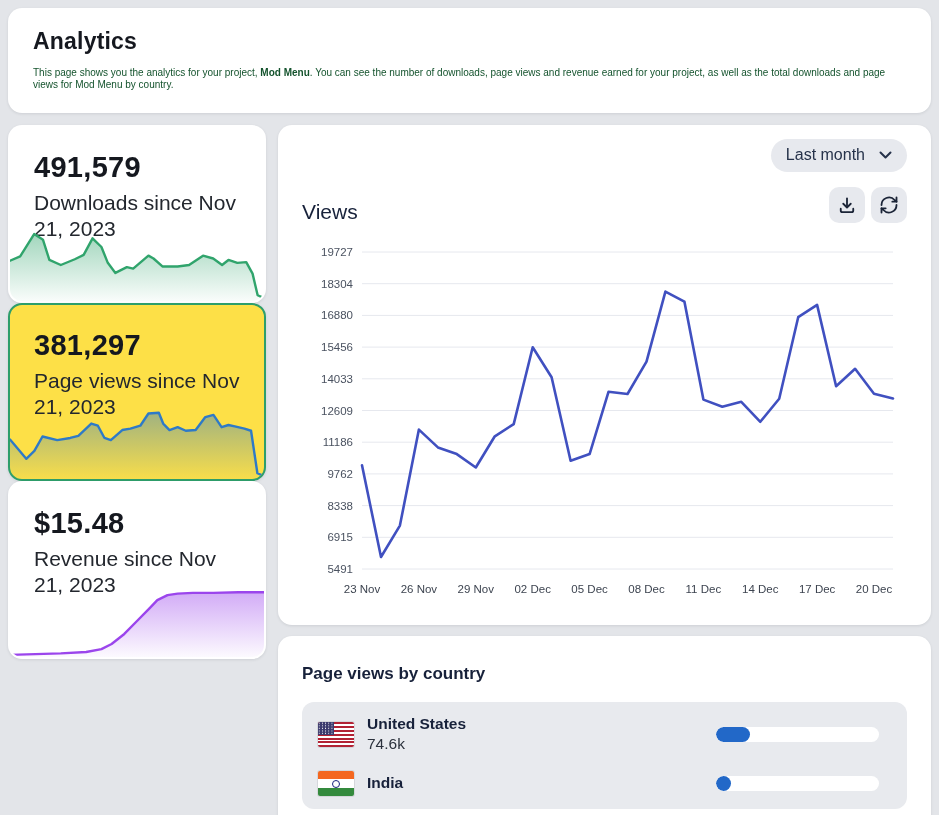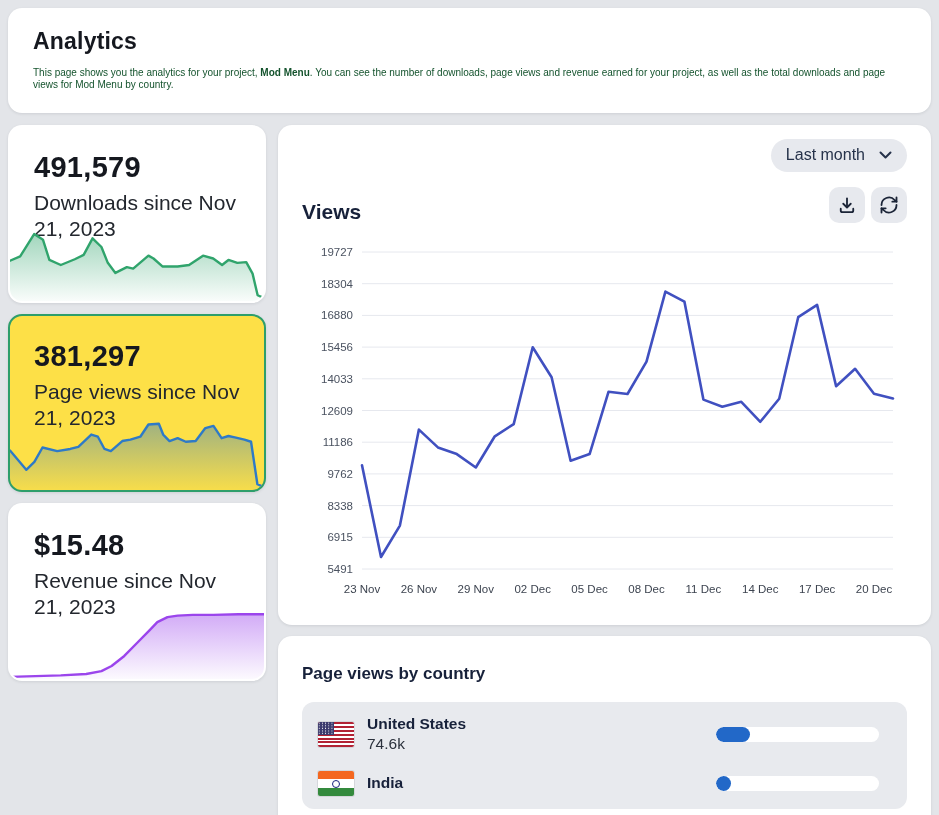--- a/index.html
+++ b/index.html
@@ -15,21 +15,21 @@
     border-radius:14px;
     box-shadow:0 1px 3px rgba(20,25,40,0.10);
   }
   
   .header-card { padding:20px 25px 22px; }
   .header-card h1 { font-size:23px; font-weight:800; letter-spacing:.2px; margin-bottom:12px; color:#15181f; }
   .header-card p { font-size:10px; line-height:1.22; color:#14532d; max-width:885px; }
   .header-card p b { font-weight:700; }
 
   .cols { display:flex; gap:12px; align-items:flex-start; }
-  .left-col { width:258px; display:flex; flex-direction:column; gap:11px; flex:none; }
+  .left-col { width:258px; display:flex; flex-direction:column; flex:none; }
   .right-col { flex:1; display:flex; flex-direction:column; gap:11px; min-width:0; }
 
   
   .stat-card {
     position:relative; height:178px; overflow:hidden; cursor:pointer;
     border:2px solid transparent;
   }
   .stat-card.selected { background:#fde047; border-color:#2e9e6b; }
   .stat-value { font-size:29px; font-weight:800; color:#15181f; margin:24px 0 6px 24px; letter-spacing:.3px; }
   .stat-label { font-size:21px; line-height:1.2; color:#23272e; margin:0 24px 0 24px; }
@@ -38,21 +38,21 @@
   
   .views-card { height:500px; padding:14px 24px; position:relative; }
   .views-top { display:flex; justify-content:flex-end; }
   .pill {
     display:flex; align-items:center; gap:14px;
     background:#e7e9ee; border:none; border-radius:17px;
     padding:7px 15px 8px; font-size:16px; color:#26324a; font-weight:400;
     font-family:"Liberation Sans", sans-serif; cursor:pointer;
   }
   .views-head { display:flex; align-items:center; margin-top:13px; }
-  .views-head h2 { font-size:21px; font-weight:700; color:#17213a;margin-top:15px; }
+  .views-head h2 { font-size:21px; font-weight:400; color:#17213a;margin-top:15px; }
   .spacer { flex:1; }
   .iconbtn {
     width:36px; height:36px; border:none; border-radius:10px; background:#e7e9ee;
     display:flex; align-items:center; justify-content:center; cursor:pointer; margin-left:6px;
   }
   .iconbtn svg { display:block; }
   #main-chart { position:absolute; left:0; bottom:10px; width:653px; height:400px; }
 
   
   .country-card { height:240px; padding:16px 24px; }

